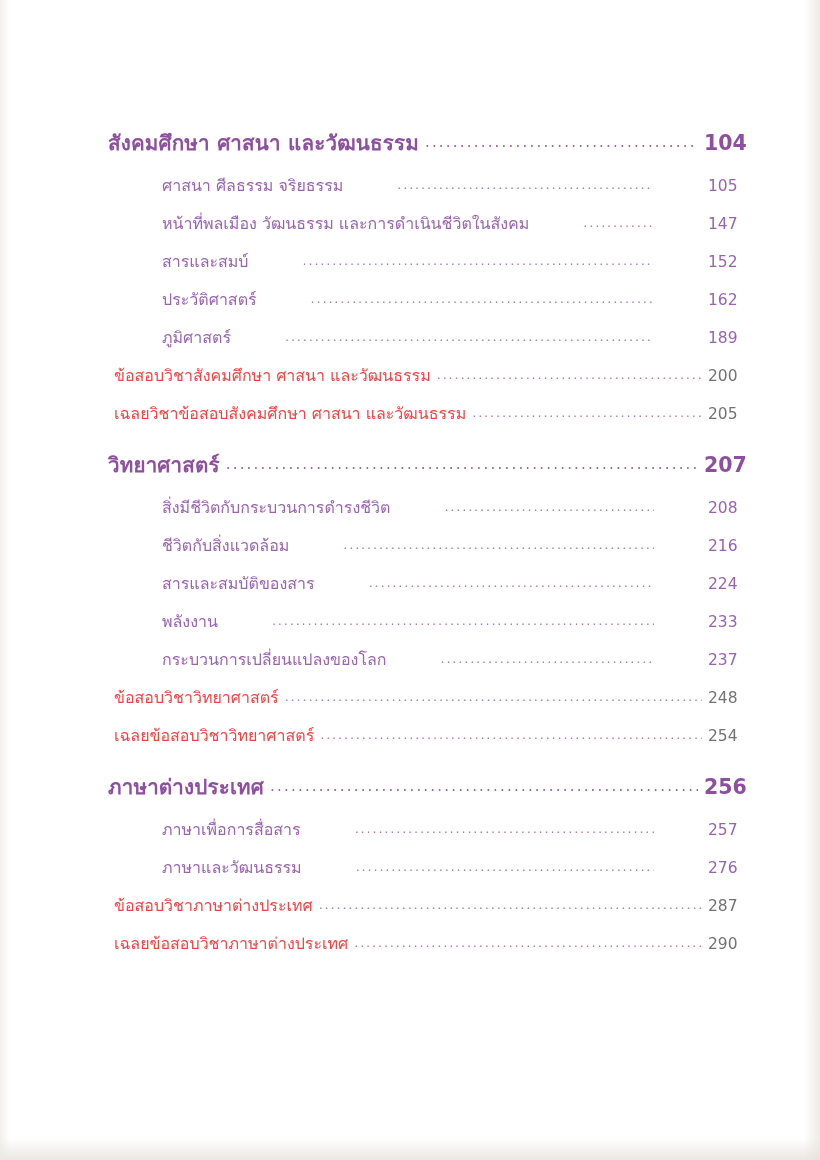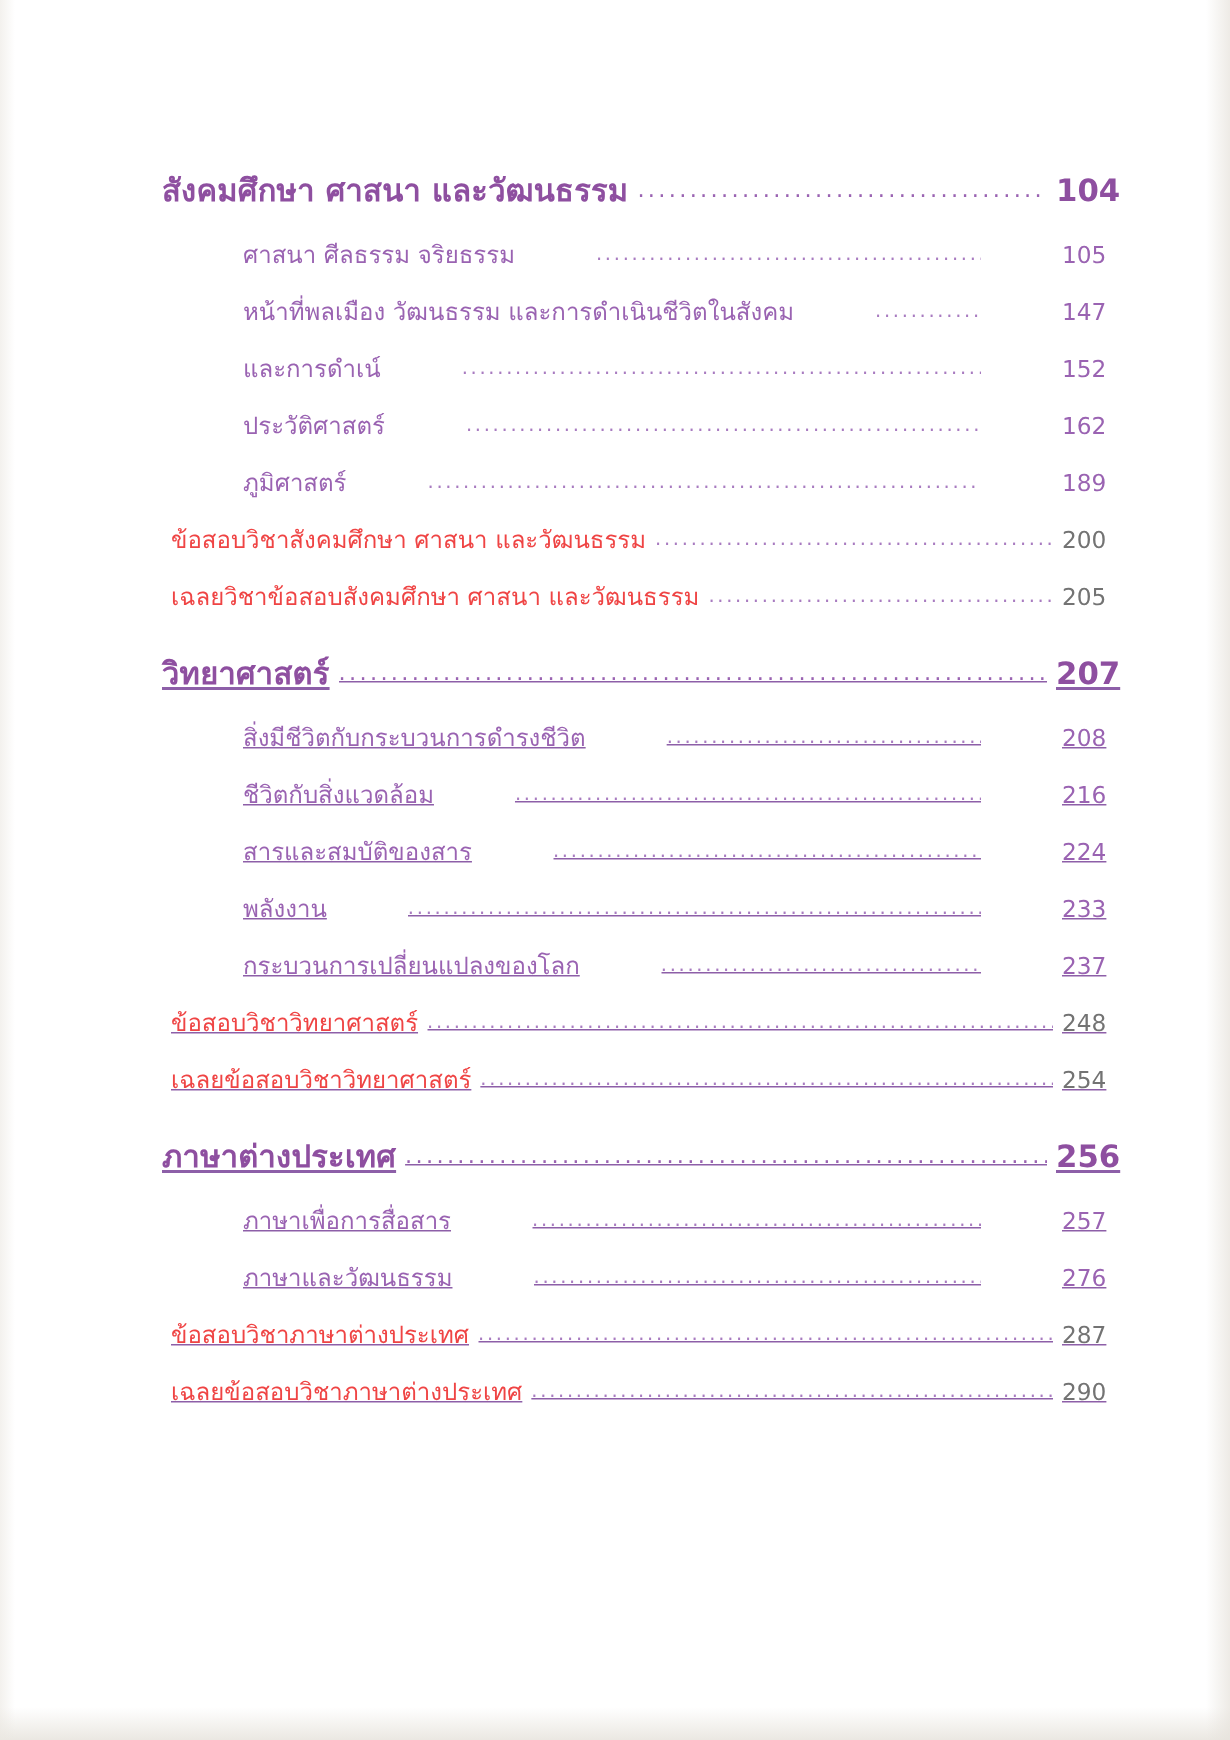--- a/index.html
+++ b/index.html
@@ -56,21 +56,21 @@
     top: -2px;
   }
   .row .page-no {
     flex: 0 0 auto;
     text-align: left;
     white-space: nowrap;
   }
 
   
   .row.head {
-    margin-top: 0;
+    margin-top: 16px;
     margin-bottom: 14px;
   }
   .row.head .label {
     font-size: 20.5px;
     font-weight: bold;
     color: #8e4fa0;
     letter-spacing: 0.2px;
   }
   .row.head .dots {
     font-size: 15px;
@@ -111,21 +111,20 @@
     color: #ef4444;
   }
   .row.item .page-no {
     font-size: 15.5px;
     color: #737373;
     width: 60px;
   }
 
   .gap-before-head {
     margin-top: 22px;
-    text-decoration: underline;
   }
 
   
   .edge-shade-bottom {
     position: absolute;
     left: 0;
     bottom: 0;
     width: 820px;
     height: 22px;
     background: linear-gradient(to bottom, rgba(255,255,255,0) 0%, rgba(228,224,216,0.75) 100%);
@@ -167,21 +166,21 @@
         <span class="label">ศาสนา ศีลธรรม จริยธรรม</span>
         <span class="dots">........................................................................................................................................</span>
         <span class="page-no">105</span>
       </div>
       <div class="row sub">
         <span class="label">หน้าที่พลเมือง วัฒนธรรม และการดำเนินชีวิตในสังคม</span>
         <span class="dots">........................................................................................................................................</span>
         <span class="page-no">147</span>
       </div>
       <div class="row sub">
-        <span class="label">และการดำเน์</span>
+        <span class="label">สารและสมบ์</span>
         <span class="dots">........................................................................................................................................</span>
         <span class="page-no">152</span>
       </div>
       <div class="row sub">
         <span class="label">ประวัติศาสตร์</span>
         <span class="dots">........................................................................................................................................</span>
         <span class="page-no">162</span>
       </div>
       <div class="row sub">
         <span class="label">ภูมิศาสตร์</span>

